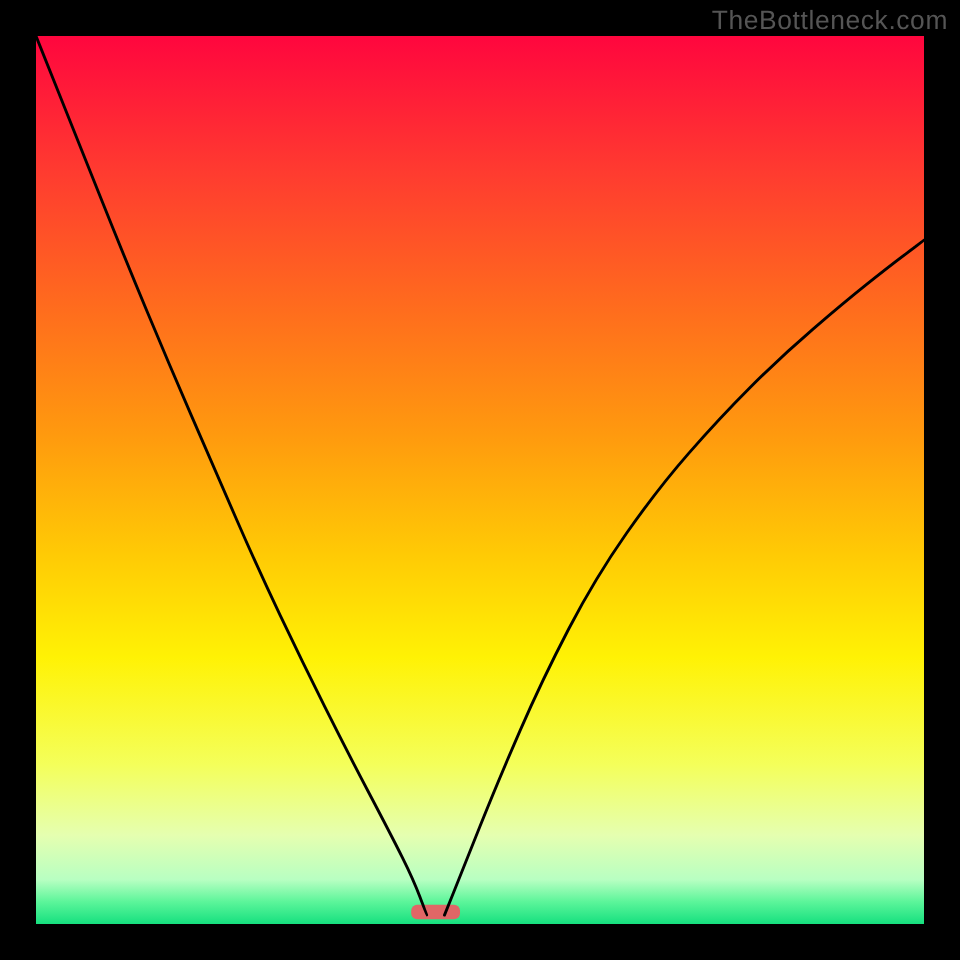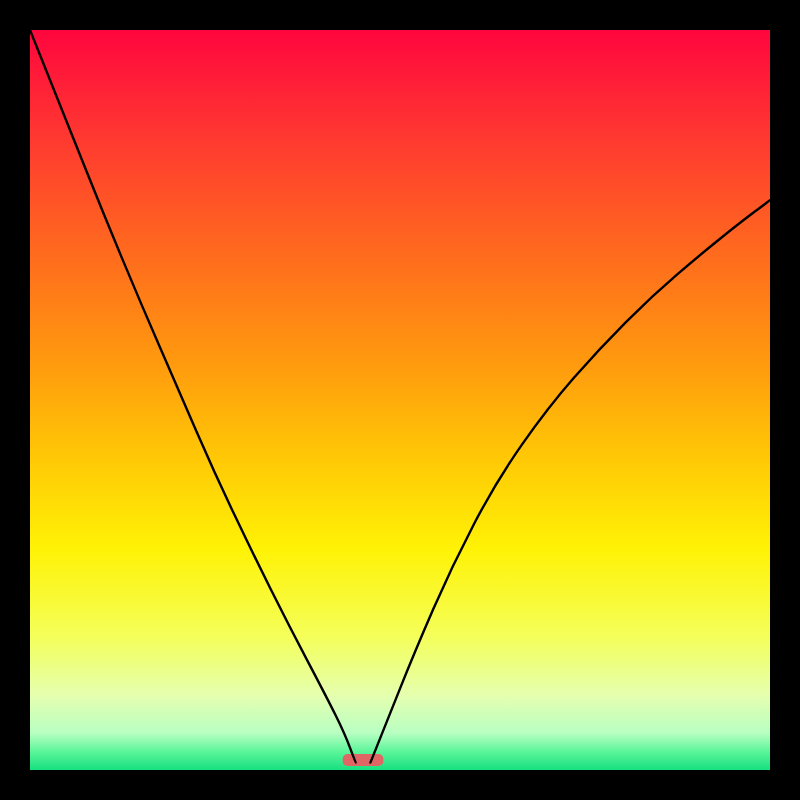--- a/index.html
+++ b/index.html
@@ -30,20 +30,21 @@
   svg.plot {
     position: absolute;
     top: 30px;
     left: 30px;
   }
 </style>
 </head>
 <body>
 
 <div class="frame">
+  <div class="attribution">TheBottleneck.com</div>
 
   <svg class="plot" width="740" height="740" viewBox="0 0 740 740">
     <defs>
       <linearGradient id="bg-grad" x1="0" y1="0" x2="0" y2="1">
           <stop offset="0%" stop-color="#ff063e"></stop>
           <stop offset="15%" stop-color="#ff3a30"></stop>
           <stop offset="30%" stop-color="#ff6a1e"></stop>
           <stop offset="45%" stop-color="#ff9a0e"></stop>
           <stop offset="57.99999999999999%" stop-color="#ffc905"></stop>
           <stop offset="70%" stop-color="#fff205"></stop>

